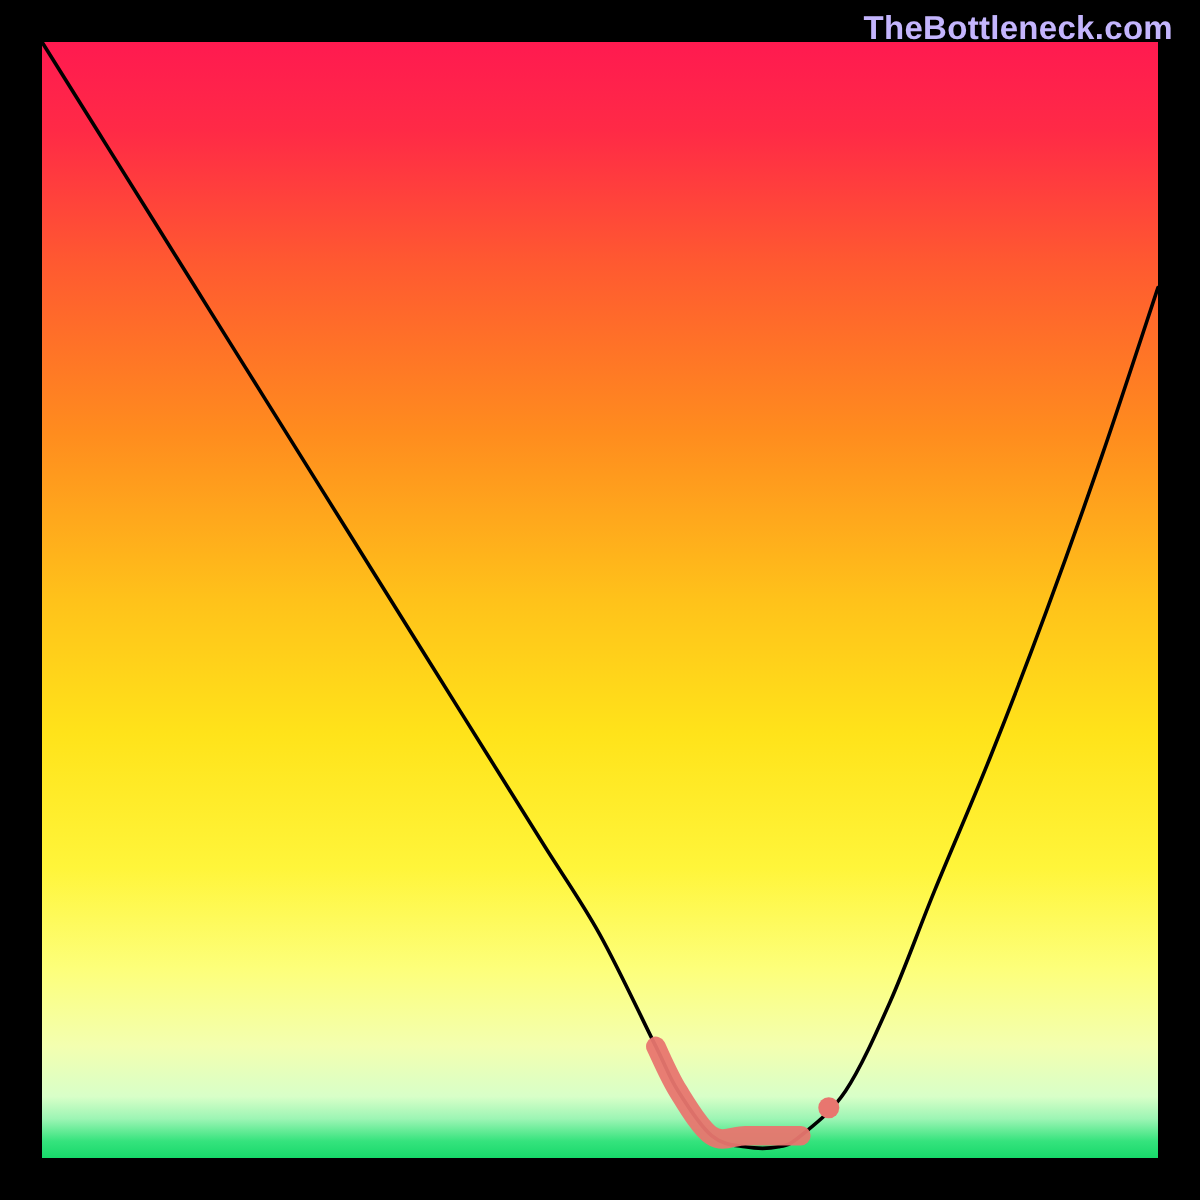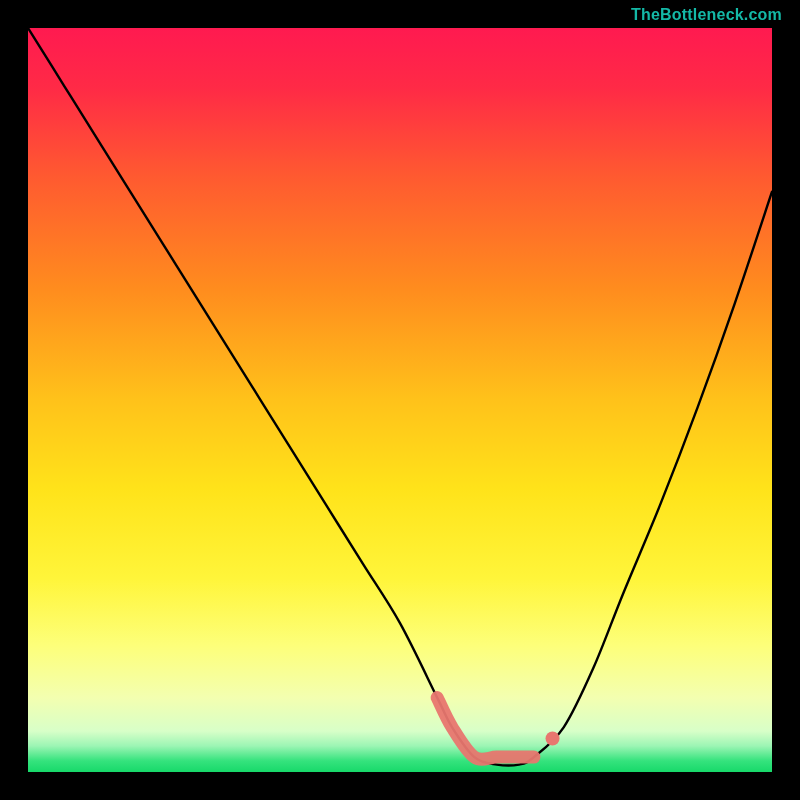--- a/index.html
+++ b/index.html
@@ -38,23 +38,23 @@
     left: 0;
     top: 0;
     width: 100%;
     height: 100%;
   }
   .watermark {
     position: absolute;
     top: 6px;
     right: 18px;
     font-family: Arial, Helvetica, sans-serif;
-    font-size: 16px;
+    font-size: 22px;
     font-weight: 600;
-    color: #14b8a6;
+    color: #c4b5fd;
     letter-spacing: 0.2px;
   }
 </style>
 </head>
 <body>
 
 <div class="frame">
   <div class="plot">
 
     <svg class="gradient" viewBox="0 0 744 744" preserveAspectRatio="none">

